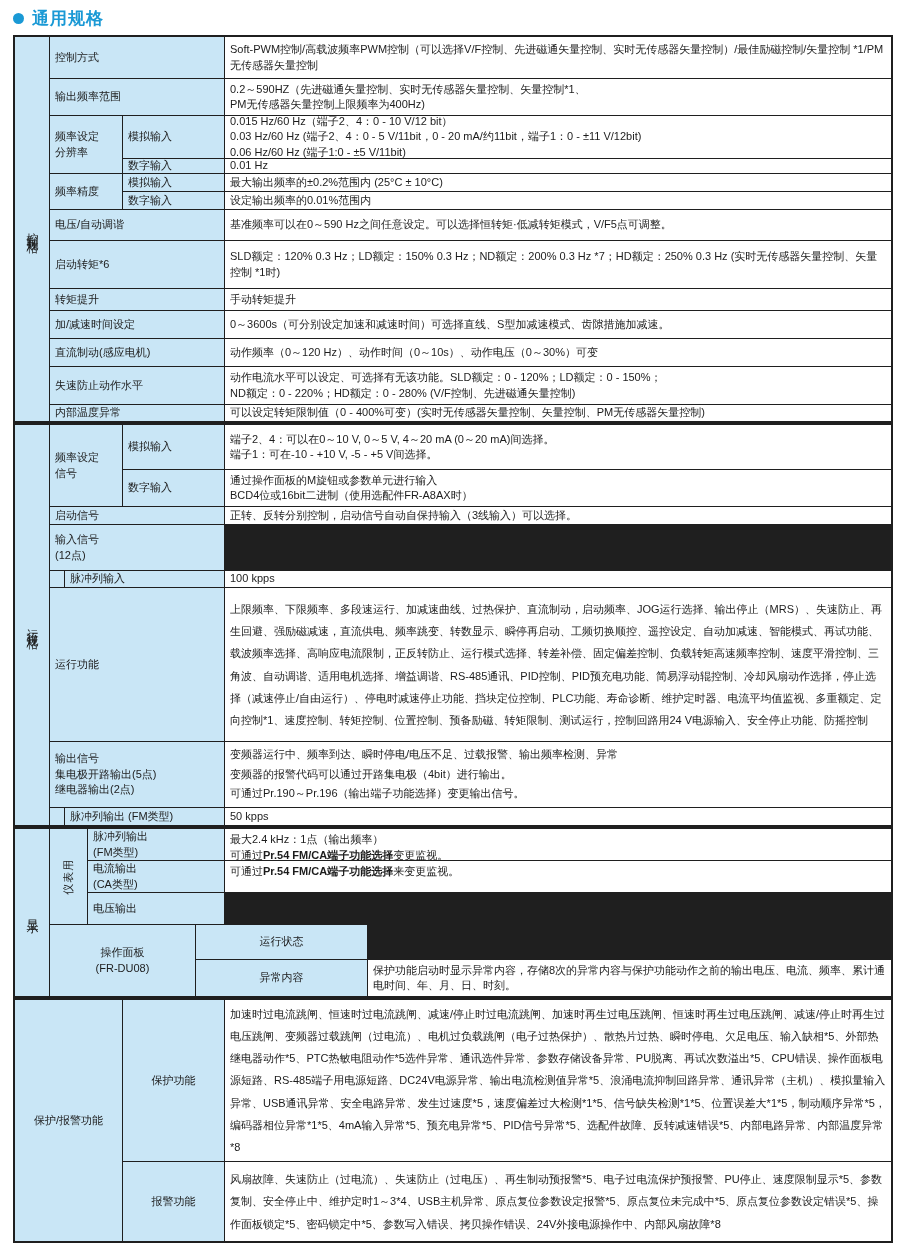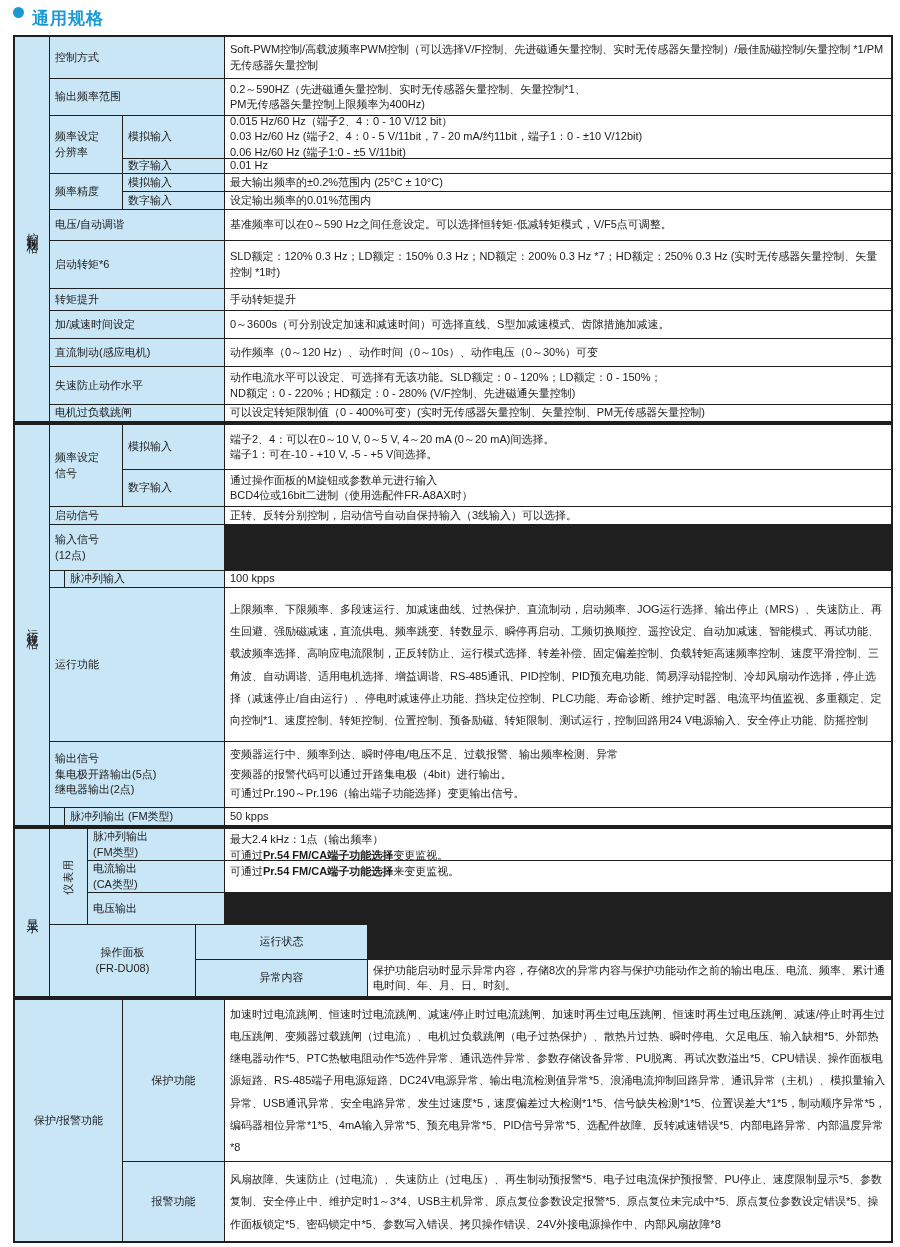--- a/index.html
+++ b/index.html
@@ -4,21 +4,21 @@
 <style>
   :root { --accent:#1a99d5; --label-bg:#c9e6f6; --line:#1f1f1f; --ink:#1c1c1c; }
   * { box-sizing: border-box; margin: 0; padding: 0; }
   body {
     width: 900px; height: 1247px; overflow: hidden; position: relative;
     background: #fff; font-family: "Liberation Sans", "DejaVu Sans", sans-serif;
     color: var(--ink);
   }
   .title {
     position: absolute; left: 13px; top: 7px;
-    display: flex; align-items: flex-start; gap: 8px;
+    display: flex; align-items: center; gap: 8px;
     color: var(--accent); font-size: 17px; font-weight: bold; letter-spacing: 1px;
   }
   .bullet { width: 11px; height: 11px; border-radius: 50%; background: var(--accent); }
   .spec-table {
     position: absolute; left: 13px; top: 35px; width: 880px;
     display: grid;
     grid-template-columns: 34px 14px 22px 34px 72px 28px 142px 1fr;
     grid-template-rows: 41px 36px 42px 14px 17px 17px 30px 47px 21px 27px 27px 37px 16px 2px 44px 36px 17px 45px 16px 153px 65px 17px 2px 31px 31px 31px 34px 36px 2px 161px 79px;
     gap: 1px; background: var(--line); border: 2px solid var(--line);
   }
@@ -68,21 +68,21 @@
   <div class="cell" style="grid-area:1/7/2/9">Soft-PWM控制/高载波频率PWM控制（可以选择V/F控制、先进磁通矢量控制、实时无传感器矢量控制）/最佳励磁控制/矢量控制 *1/PM无传感器矢量控制</div>
 
   <div class="cell lbl" style="grid-area:2/2/3/7">输出频率范围</div>
   <div class="cell multi" style="grid-area:2/7/3/9">0.2～590HZ（先进磁通矢量控制、实时无传感器矢量控制、矢量控制*1、
 PM无传感器矢量控制上限频率为400Hz)</div>
 
   <div class="cell lbl multi" style="grid-area:3/2/5/5">频率设定
 分辨率</div>
   <div class="cell lbl" style="grid-area:3/5/4/7">模拟输入</div>
   <div class="cell multi" style="grid-area:3/7/4/9">0.015 Hz/60 Hz（端子2、4：0 - 10 V/12 bit）
-0.03 Hz/60 Hz (端子2、4：0 - 5 V/11bit，7 - 20 mA/约11bit，端子1：0 - ±10 V/12bit)
+0.03 Hz/60 Hz (端子2、4：0 - 5 V/11bit，0 - 20 mA/约11bit，端子1：0 - ±11 V/12bit)
 0.06 Hz/60 Hz (端子1:0 - ±5 V/11bit)</div>
   <div class="cell lbl" style="grid-area:4/5/5/7">数字输入</div>
   <div class="cell" style="grid-area:4/7/5/9">0.01 Hz</div>
 
   <div class="cell lbl" style="grid-area:5/2/7/5">频率精度</div>
   <div class="cell lbl" style="grid-area:5/5/6/7">模拟输入</div>
   <div class="cell" style="grid-area:5/7/6/9">最大输出频率的±0.2%范围内 (25°C ± 10°C)</div>
   <div class="cell lbl" style="grid-area:6/5/7/7">数字输入</div>
   <div class="cell" style="grid-area:6/7/7/9">设定输出频率的0.01%范围内</div>
 
@@ -98,21 +98,21 @@
   <div class="cell lbl" style="grid-area:10/2/11/7">加/减速时间设定</div>
   <div class="cell" style="grid-area:10/7/11/9">0～3600s（可分别设定加速和减速时间）可选择直线、S型加减速模式、齿隙措施加减速。</div>
 
   <div class="cell lbl" style="grid-area:11/2/12/7">直流制动(感应电机)</div>
   <div class="cell" style="grid-area:11/7/12/9">动作频率（0～120 Hz）、动作时间（0～10s）、动作电压（0～30%）可变</div>
 
   <div class="cell lbl" style="grid-area:12/2/13/7">失速防止动作水平</div>
   <div class="cell multi" style="grid-area:12/7/13/9">动作电流水平可以设定、可选择有无该功能。SLD额定：0 - 120%；LD额定：0 - 150%；
 ND额定：0 - 220%；HD额定：0 - 280% (V/F控制、先进磁通矢量控制)</div>
 
-  <div class="cell lbl" style="grid-area:13/2/14/7">电机过负载跳闸</div>
+  <div class="cell lbl" style="grid-area:13/2/14/7">内部温度异常</div>
   <div class="cell" style="grid-area:13/7/14/9">可以设定转矩限制值（0 - 400%可变）(实时无传感器矢量控制、矢量控制、PM无传感器矢量控制)</div>
 
   <div class="cell lbl multi" style="grid-area:15/2/17/5">频率设定
 信号</div>
   <div class="cell lbl" style="grid-area:15/5/16/7">模拟输入</div>
   <div class="cell multi" style="grid-area:15/7/16/9">端子2、4：可以在0～10 V, 0～5 V, 4～20 mA (0～20 mA)间选择。
 端子1：可在-10 - +10 V, -5 - +5 V间选择。</div>
   <div class="cell lbl" style="grid-area:16/5/17/7">数字输入</div>
   <div class="cell multi" style="grid-area:16/7/17/9">通过操作面板的M旋钮或参数单元进行输入
 BCD4位或16bit二进制（使用选配件FR-A8AX时）</div>

